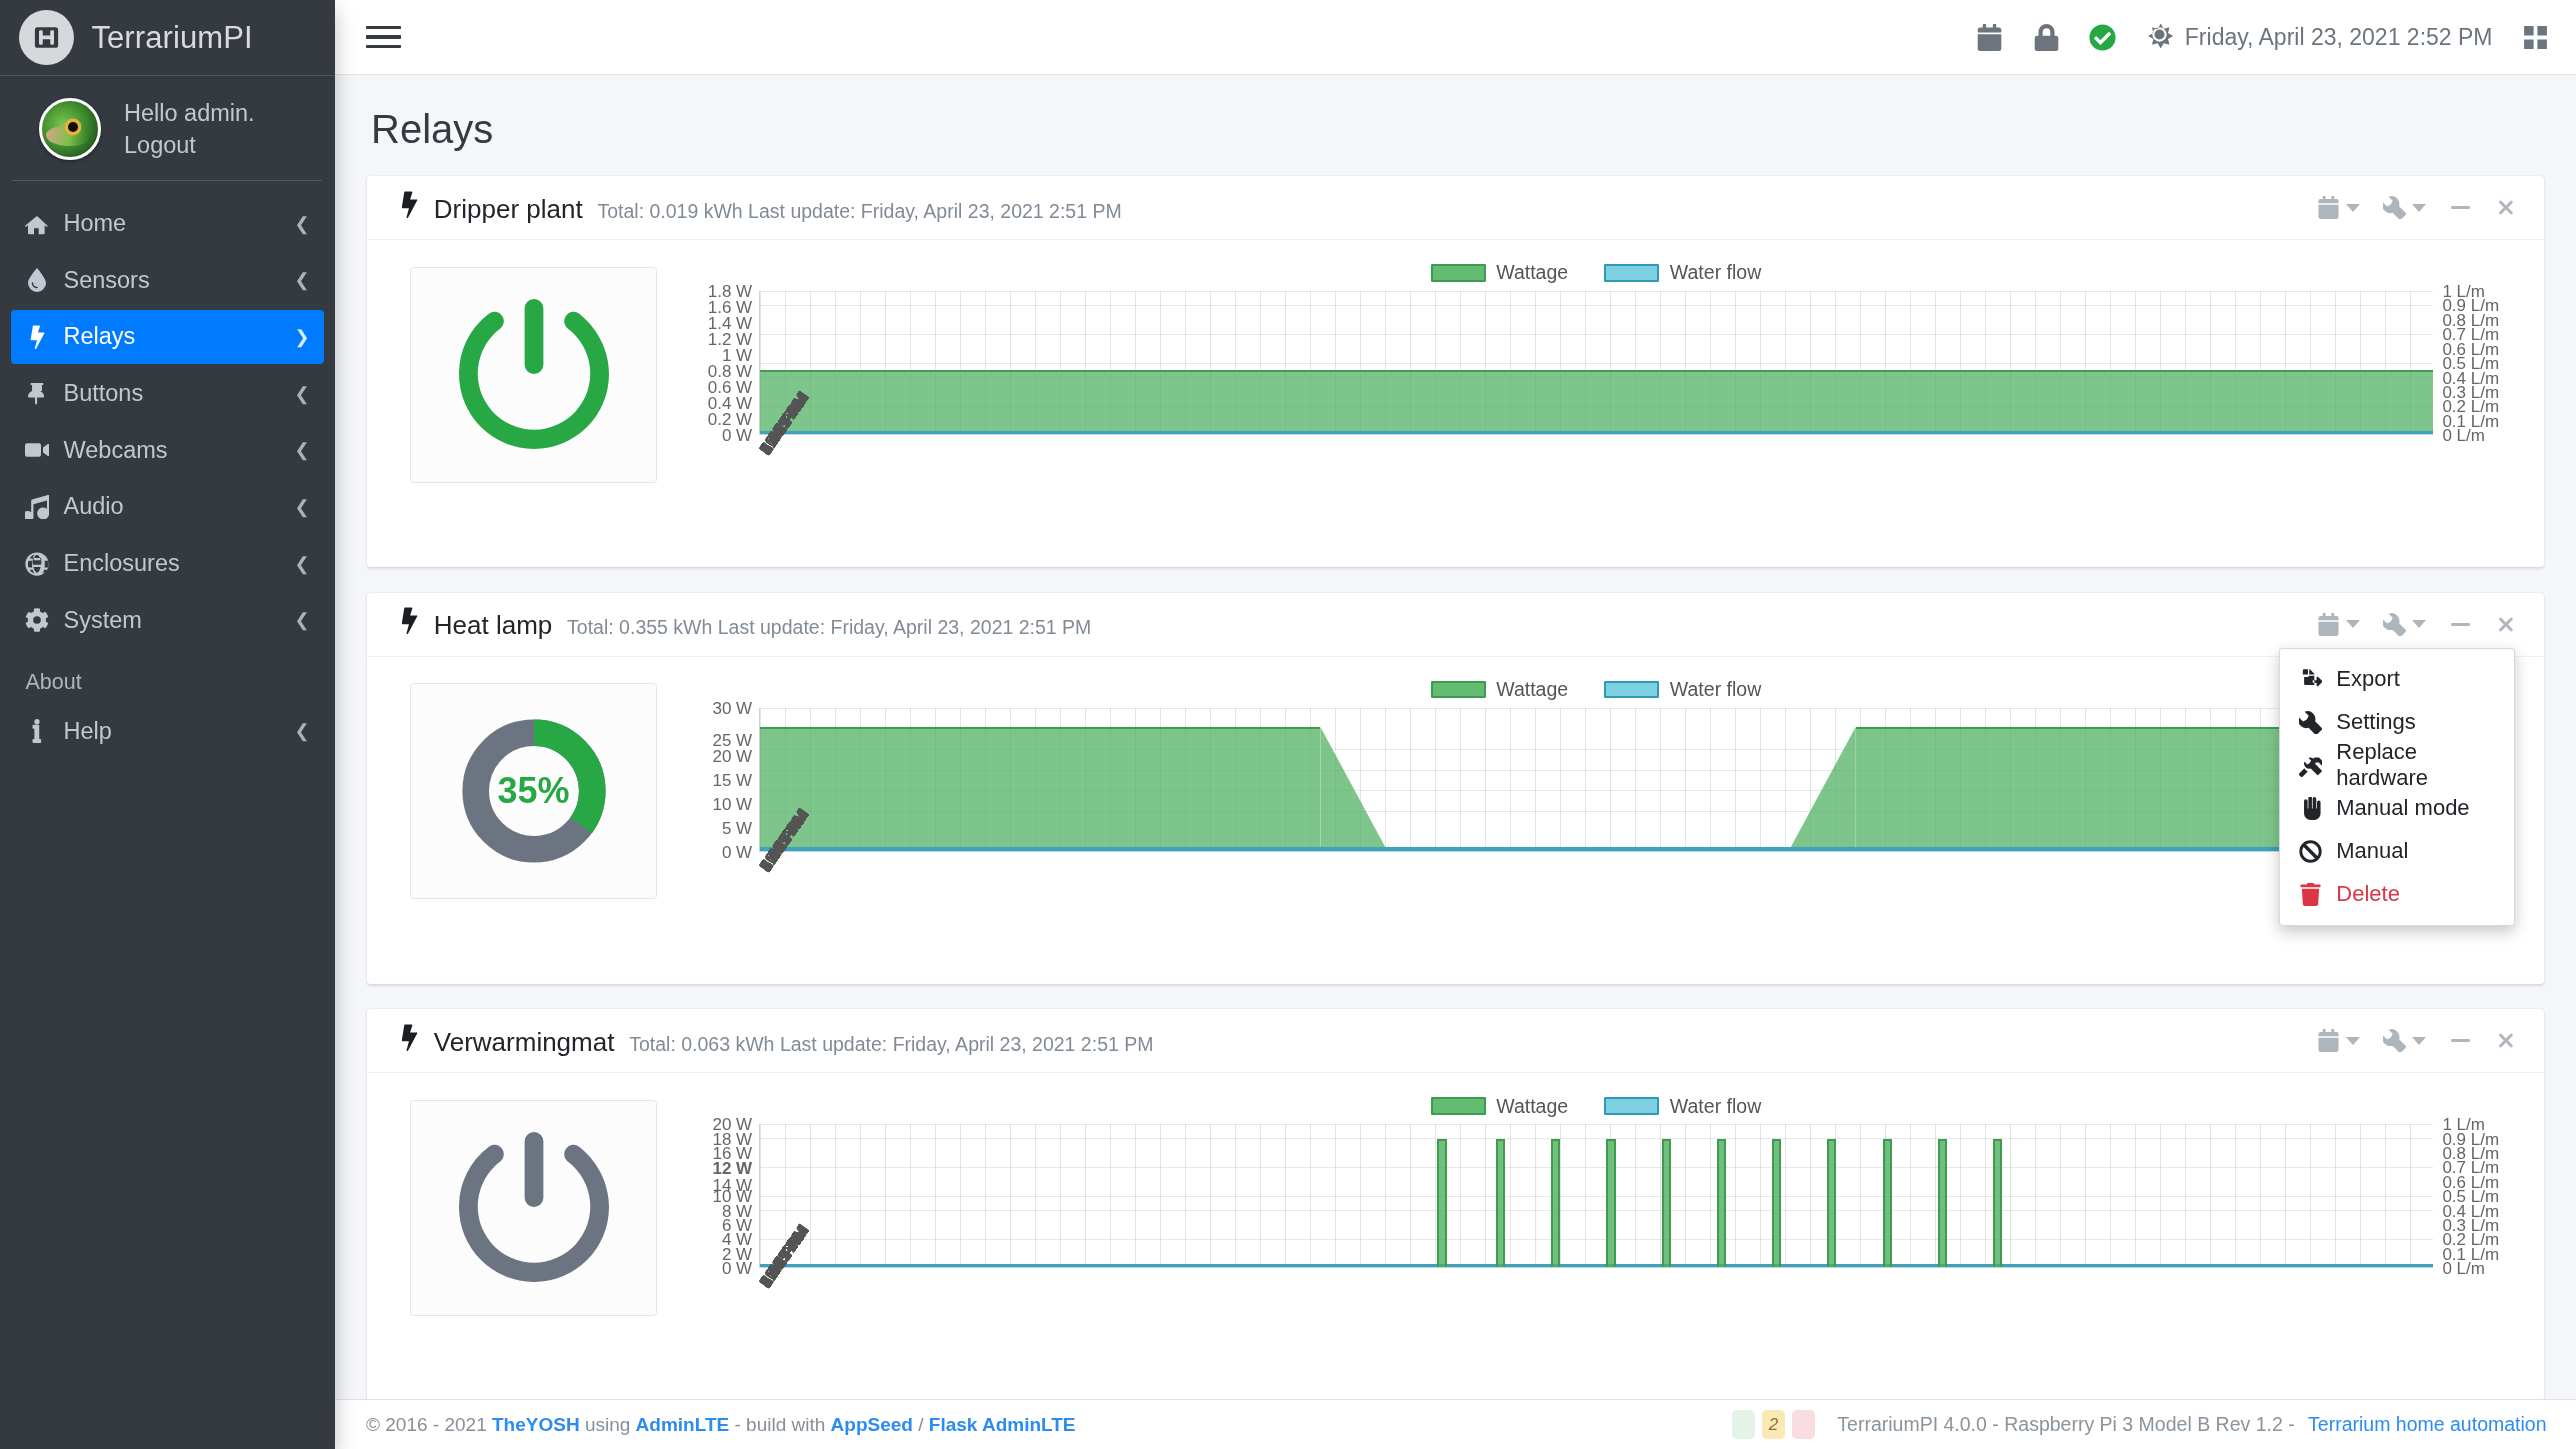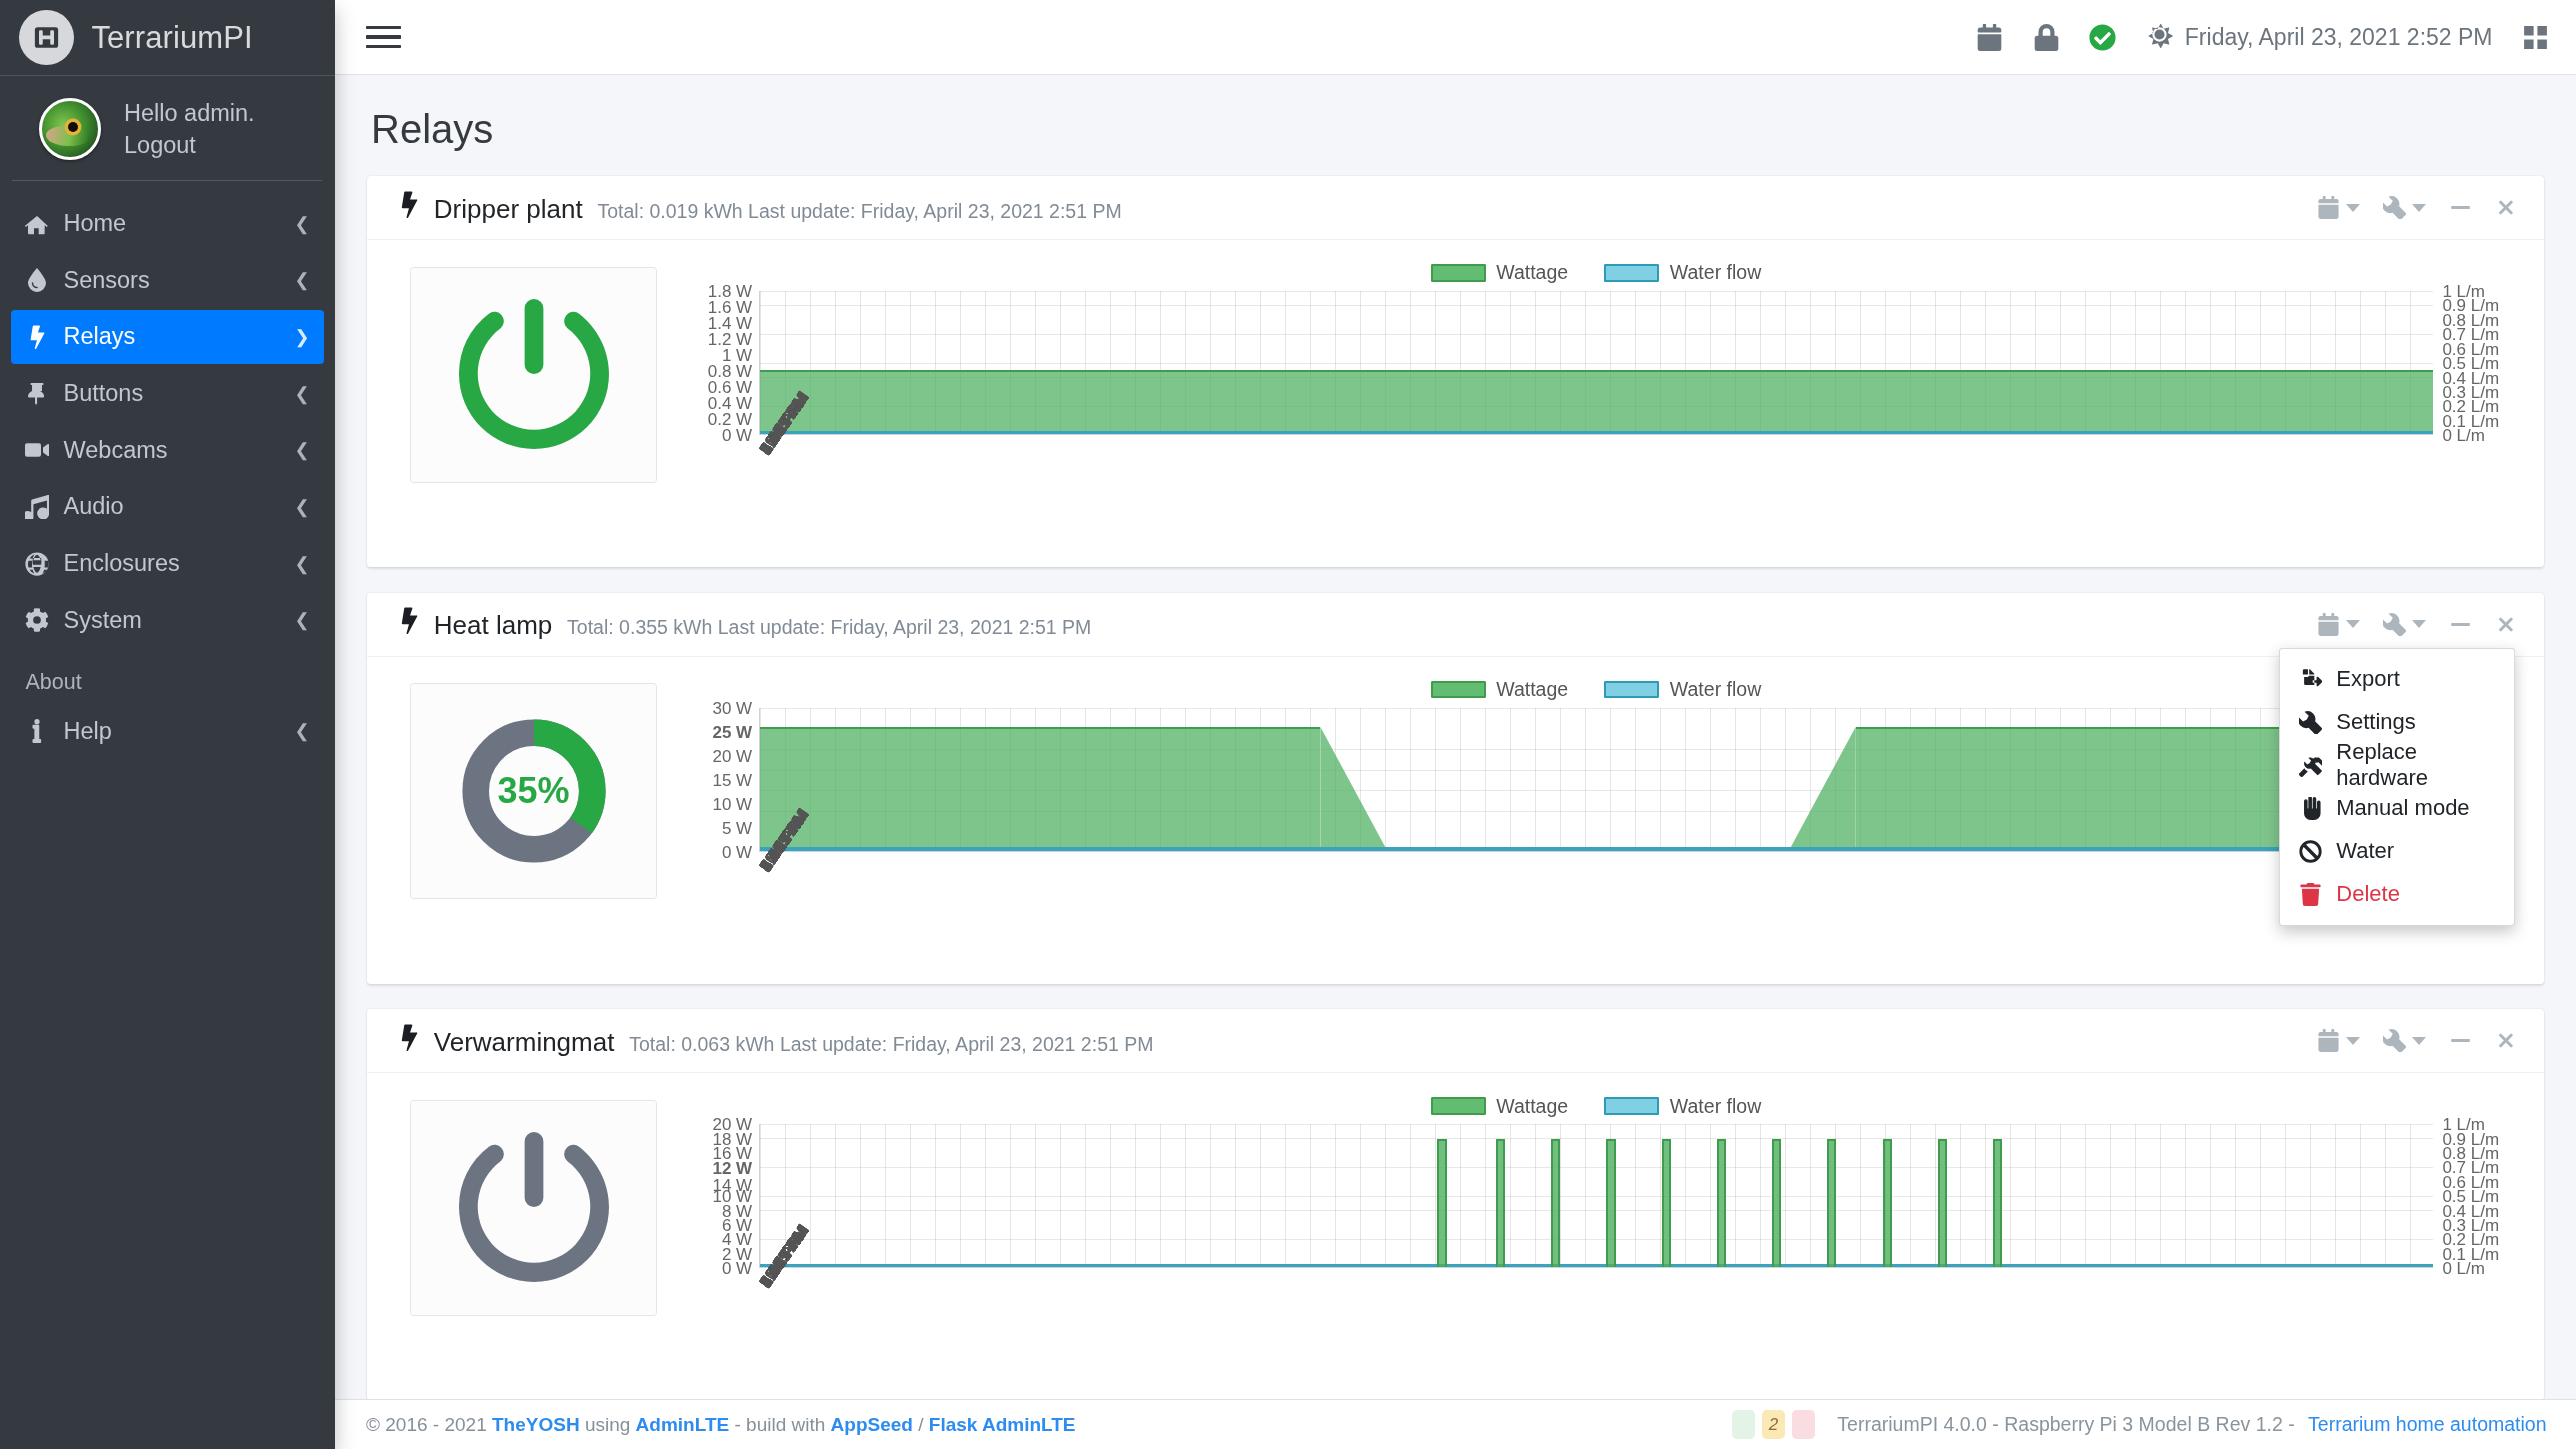--- a/index.html
+++ b/index.html
@@ -589,21 +589,21 @@
           <div class="dd-item">
             <svg viewBox="0 0 448 512">
                 <path d="M408 80a40 40 0 0 0-40 40v136h-16V40a40 40 0 1 0-80 0v216h-16V24a40 40 0 1 0-80 0v232h-16V88a40 40 0 1 0-80 0v280a144 144 0 0 0 144 144h80a144 144 0 0 0 144-144V120a40 40 0 0 0-40-40z"></path>
               </svg>
             <span>Manual mode</span>
           </div>
           <div class="dd-item">
             <svg viewBox="0 0 512 512">
                 <path d="M256 8a248 248 0 1 0 0 496 248 248 0 0 0 0-496zm130 118a183 183 0 0 1 24 230L156 102a183 183 0 0 1 230 24zM126 386a183 183 0 0 1-24-230l254 254a183 183 0 0 1-230-24z"></path>
               </svg>
-            <span>Water</span>
+            <span>Manual</span>
           </div>
           <div class="dd-item danger">
             <svg viewBox="0 0 448 512">
                 <path d="M432 32H312l-9-19a24 24 0 0 0-22-13H167a24 24 0 0 0-22 13l-9 19H16A16 16 0 0 0 0 48v32a16 16 0 0 0 16 16h416a16 16 0 0 0 16-16V48a16 16 0 0 0-16-16zM53 467a48 48 0 0 0 48 45h246a48 48 0 0 0 48-45l21-339H32z"></path>
               </svg>
             <span>Delete</span>
           </div>
         </div>
 
         <div class="card-body">
@@ -623,21 +623,21 @@
                 <span>Wattage</span>
               </span>
               <span class="legend-item">
                 <i class="legend-swatch" style="background:#7fd0e3;border:2.7px solid #2e9ab5;"></i>
                 <span>Water flow</span>
               </span>
             </div>
             <div class="plot-wrap">
               <div class="y-axis" style="width:87px;height:144px;" id="c1-yl">
                   <div class="ytick" style="top: 0px;">30 W</div>
-                  <div class="ytick" style="top: 24px; font-weight: bold;">25 W</div>
+                  <div class="ytick" style="top: 32px;">25 W</div>
                   <div class="ytick" style="top: 48px;">20 W</div>
                   <div class="ytick" style="top: 72px;">15 W</div>
                   <div class="ytick" style="top: 96px;">10 W</div>
                   <div class="ytick" style="top: 120px;">5 W</div>
                   <div class="ytick" style="top: 144px;">0 W</div>
                 </div>
               <div class="plot" style="height:144px;--gx:25px;--gy:20.6px;" id="c1-plot">
                   <div class="area-fill" style="left: 0%; width: 33.5%; height: 86.6667%; bottom: 0px;"></div>
                   <div class="area-fill" style="left: 65.5%; width: 34.5%; height: 86.6667%; bottom: 0px;"></div>
                   <div style="position: absolute; bottom: 0px; left: 33.5%; width: 4%; height: 86.6667%; background: rgba(76, 175, 94, 0.72); clip-path: polygon(0px 0px, 100% 100%, 0px 100%);"></div>

